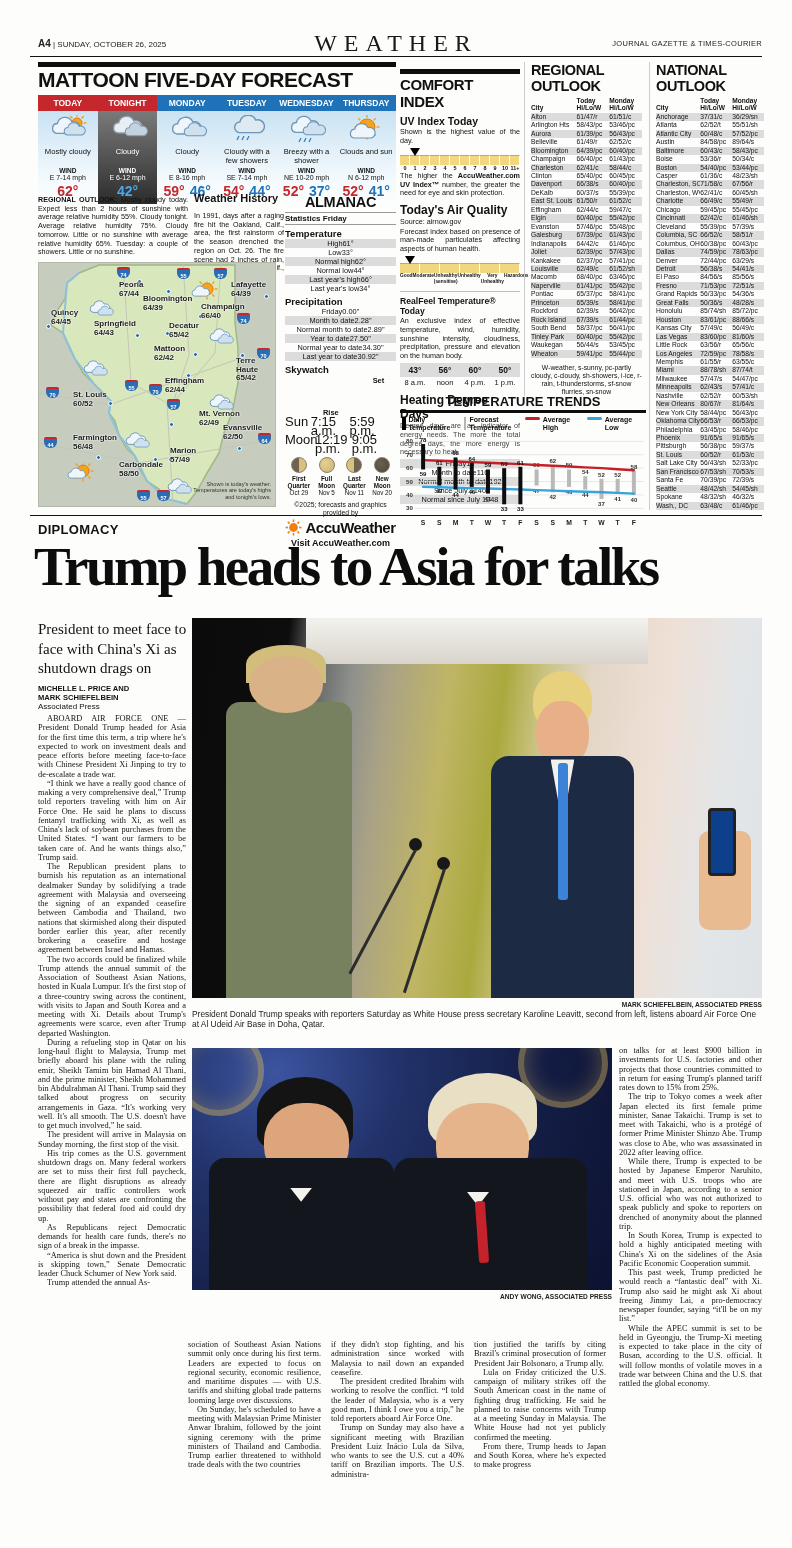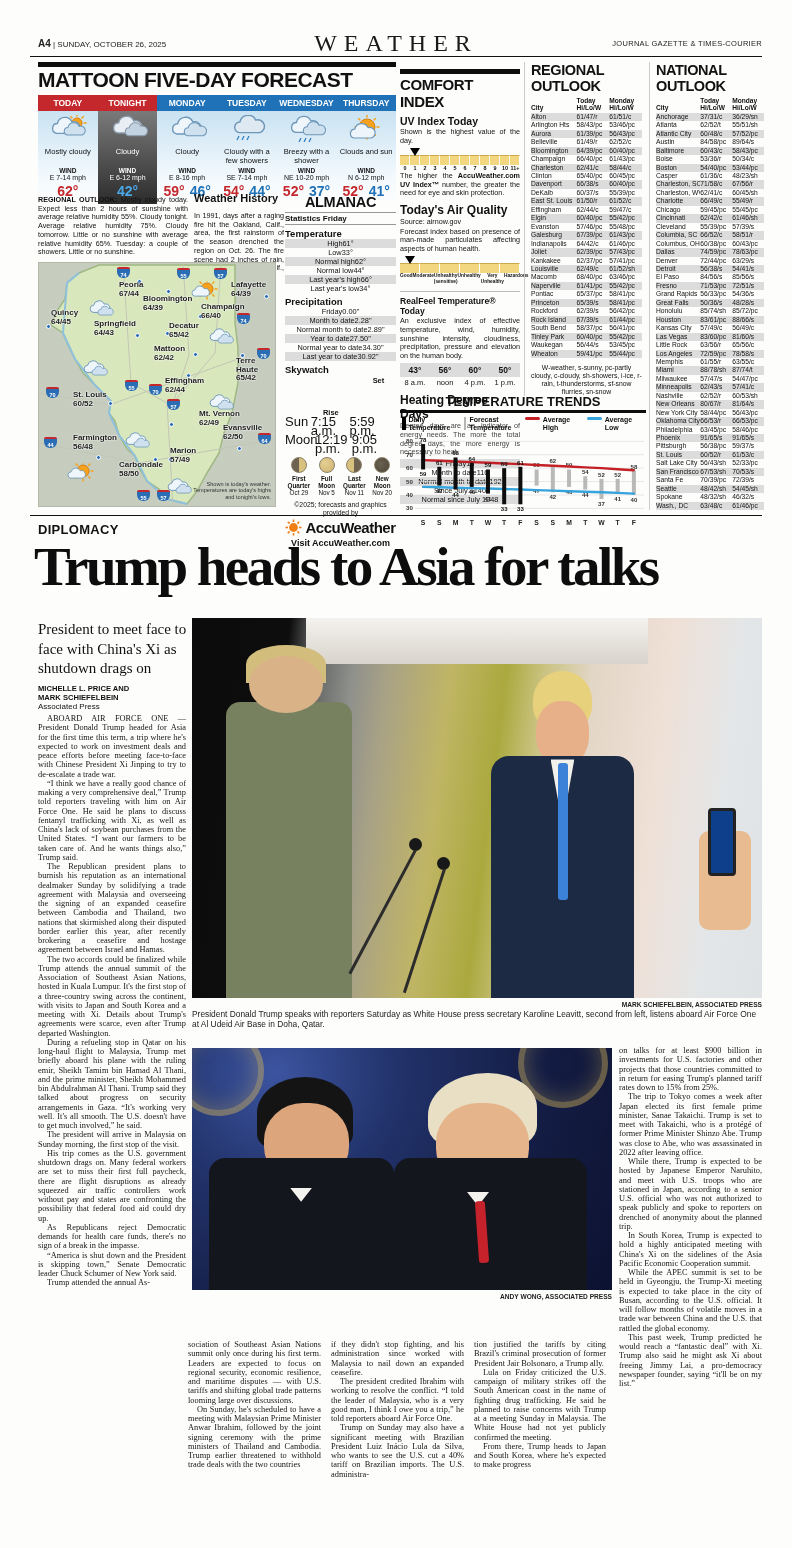--- a/index.html
+++ b/index.html
@@ -1208,16 +1208,16 @@
   <div class="bodycol" id="col4" data-name="article-column-4">
       <p class="cont" data-name="article-paragraph">tion justified the tariffs by citing Brazil's criminal prosecution of former President Jair Bolsonaro, a Trump ally.</p>
       <p data-name="article-paragraph">Lula on Friday criticized the U.S. campaign of military strikes off the South American coast in the name of fighting drug trafficking. He said he planned to raise concerns with Trump at a meeting Sunday in Malaysia. The White House had not yet publicly confirmed the meeting.</p>
       <p data-name="article-paragraph">From there, Trump heads to Japan and South Korea, where he's expected to make progress</p>
     </div>
   <div class="bodycol" id="col5" data-name="article-column-5">
       <p class="cont" data-name="article-paragraph">on talks for at least $900 billion in investments for U.S. factories and other projects that those countries committed to in return for easing Trump's planned tariff rates down to 15% from 25%.</p>
       <p data-name="article-paragraph">The trip to Tokyo comes a week after Japan elected its first female prime minister, Sanae Takaichi. Trump is set to meet with Takaichi, who is a protégé of former Prime Minister Shinzo Abe. Trump was close to Abe, who was assassinated in 2022 after leaving office.</p>
       <p data-name="article-paragraph">While there, Trump is expected to be hosted by Japanese Emperor Naruhito, and meet with U.S. troops who are stationed in Japan, according to a senior U.S. official who was not authorized to speak publicly and spoke to reporters on drenched of anonymity about the planned trip.</p>
       <p data-name="article-paragraph">In South Korea, Trump is expected to hold a highly anticipated meeting with China's Xi on the sidelines of the Asia Pacific Economic Cooperation summit.</p>
+      <p data-name="article-paragraph">This past week, Trump predicted he would reach a “fantastic deal” with Xi. Trump also said he might ask Xi about freeing Jimmy Lai, a pro-democracy newspaper founder, saying “it'll be on my list.”</p>
       <p data-name="article-paragraph">While the APEC summit is set to be held in Gyeongju, the Trump-Xi meeting is expected to take place in the city of Busan, according to the U.S. official. It will follow months of volatile moves in a trade war between China and the U.S. that rattled the global economy.</p>
-      <p data-name="article-paragraph">This past week, Trump predicted he would reach a “fantastic deal” with Xi. Trump also said he might ask Xi about freeing Jimmy Lai, a pro-democracy newspaper founder, saying “it'll be on my list.”</p>
     </div>
 </div>
 
 </body></html>

